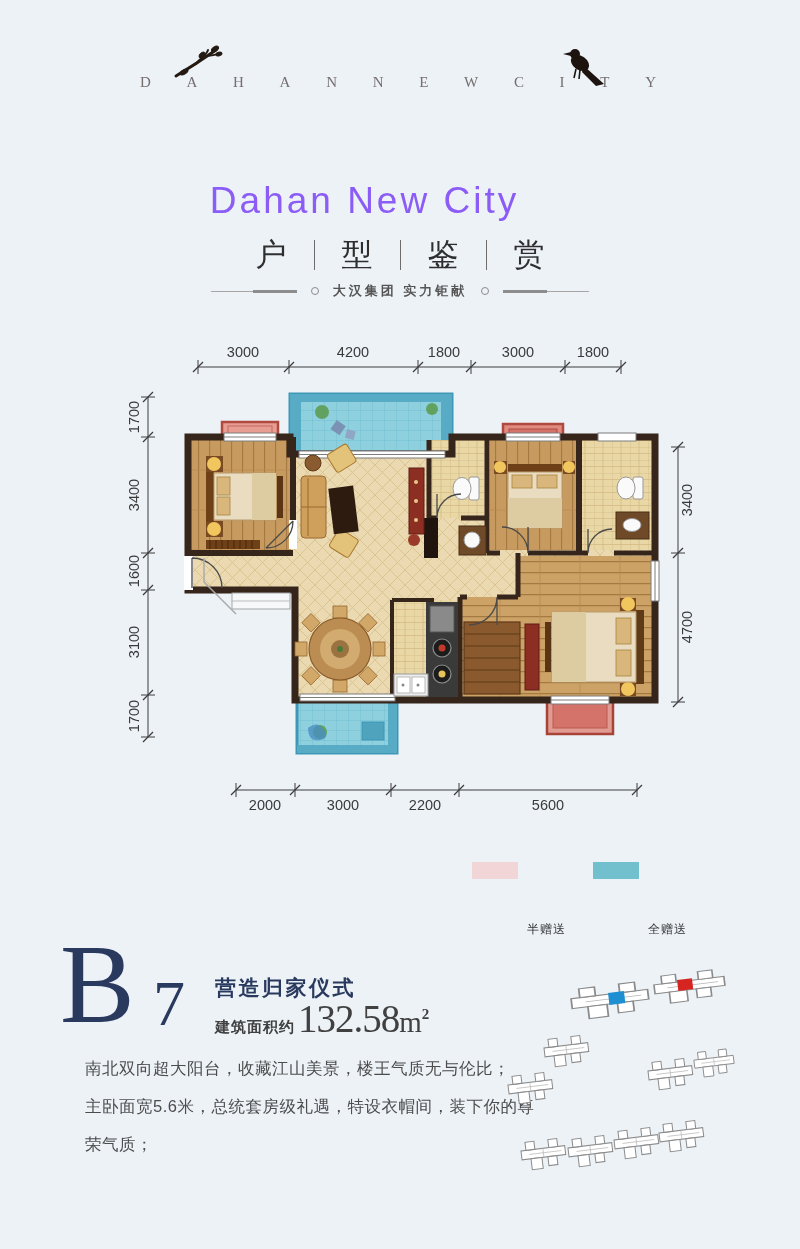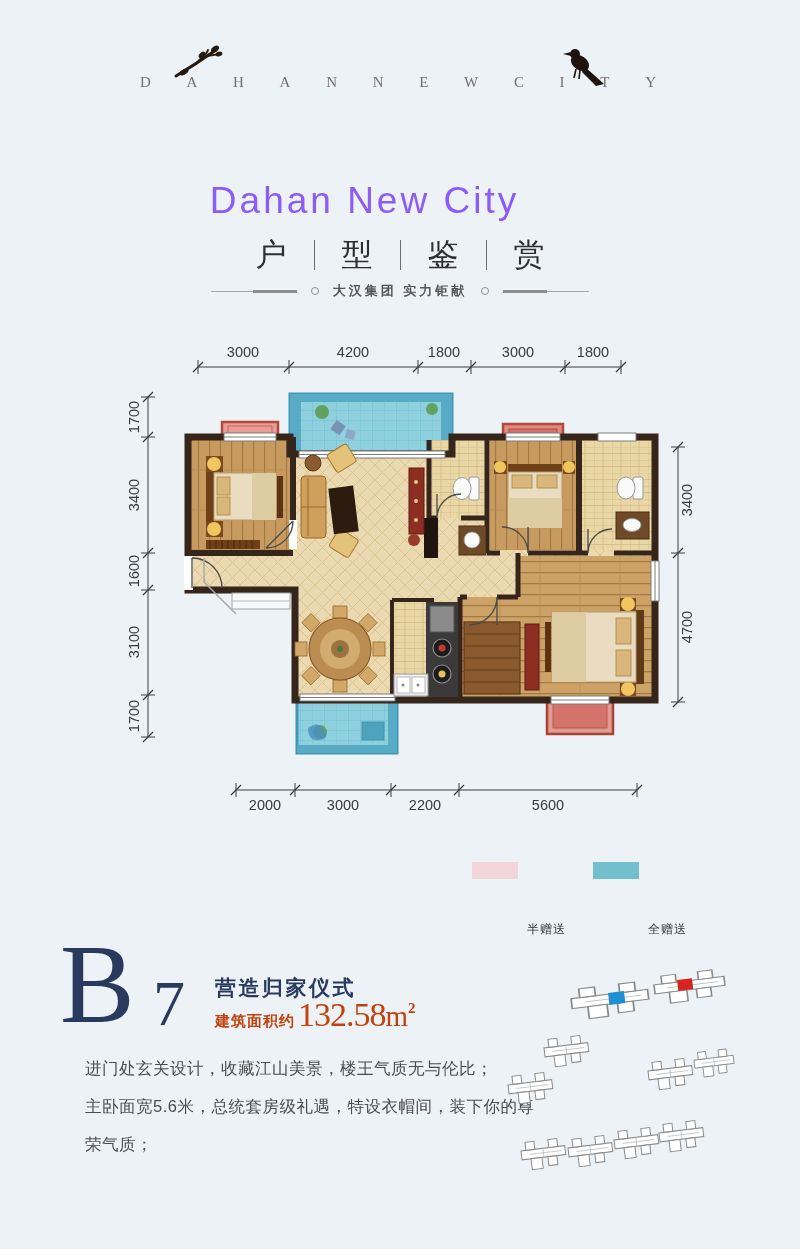--- a/index.html
+++ b/index.html
@@ -23,23 +23,23 @@
   .tagline{font-size:13px;color:#555;letter-spacing:3px;font-weight:600;}
   
   .legend-swatch{width:46px;height:17px;}
   .legend-label{font-size:12px;color:#333;letter-spacing:1px;top:875px;margin-top:46px;}
   
   .unit-letter{left:60px;top:928px;font-family:"Liberation Serif",serif;font-size:112px;line-height:1;
                color:#2a3a5f;font-weight:500;}
   .unit-number{left:153px;top:972px;font-family:"Liberation Serif",serif;font-size:64px;line-height:1;
                color:#2a3a5f;}
   .unit-layout{left:215px;top:974px;font-size:21px;font-weight:700;color:#2a3a5f;letter-spacing:2.5px;}
-  .unit-area{left:215px;top:996px;display:flex;align-items:baseline;color:#c2410c;}
+  .unit-area{left:215px;top:996px;display:flex;align-items:baseline;color:#404040;}
   .unit-area .prefix{font-size:15px;font-weight:600;letter-spacing:1px;}
-  .unit-area .value{font-size:34px;font-family:"Liberation Serif",serif;margin-left:3px;letter-spacing:-1px;}
+  .unit-area .value{font-size:39px;font-family:"Liberation Serif",serif;margin-left:3px;letter-spacing:-1px;}
   .unit-area .ubase{font-size:29px;font-family:"Liberation Serif",serif;}
   .unit-area .usup{font-size:15px;font-family:"Liberation Serif",serif;position:relative;top:-13px;font-weight:700;}
   
   .desc{left:85px;top:1049px;width:460px;font-size:16.5px;color:#4c4c4c;letter-spacing:0.5px;}
   .desc p{margin:0;line-height:38px;}
   svg text{font-family:"Liberation Sans",sans-serif;}
 </style>
 </head>
 <body>
 
@@ -370,21 +370,21 @@
   <div class="abs unit-number">7</div>
   <div class="abs unit-layout">营造归家仪式</div>
   <div class="abs unit-area">
     <span class="prefix">建筑面积约</span>
     <span class="value">132.58</span>
     <span class="ubase">m</span>
     <span class="usup">2</span>
   </div>
 
   <div class="abs desc">
-    <p>进门处玄关设计，收藏江山美景，楼王气质无与伦比；</p>
+    <p>南北双向超大阳台，收藏江山美景，楼王气质无与伦比；</p>
     <p>主卧面宽5.6米，总统套房级礼遇，特设衣帽间，装下你的尊荣气质；</p>
   </div>
 
   <svg class="abs" style="left:490px;top:952px;" width="300" height="265" viewBox="0 0 300 265">
     <defs>
       <g id="bldg">
         <g fill="#ffffff" stroke="#8a8a8a" stroke-width="1">
           <rect x="0" y="8" width="44" height="9"></rect>
           <rect x="5" y="0" width="9" height="8"></rect>
           <rect x="28" y="0" width="9" height="8"></rect>

